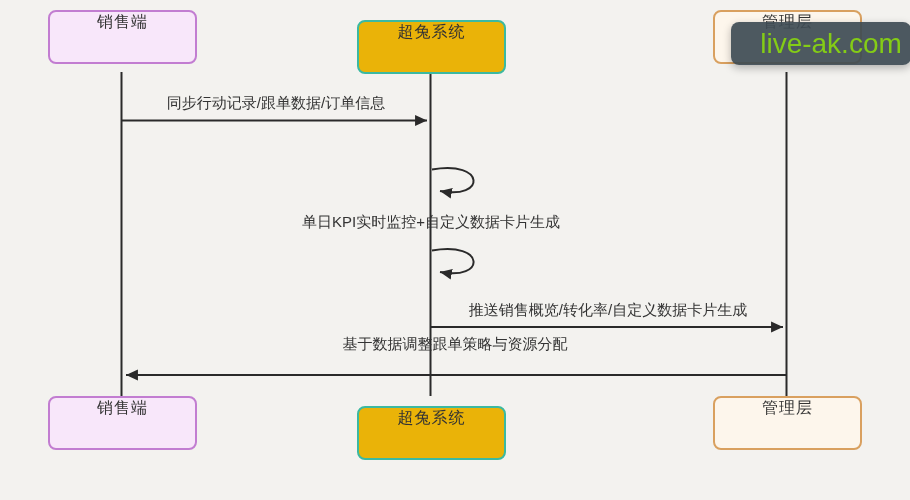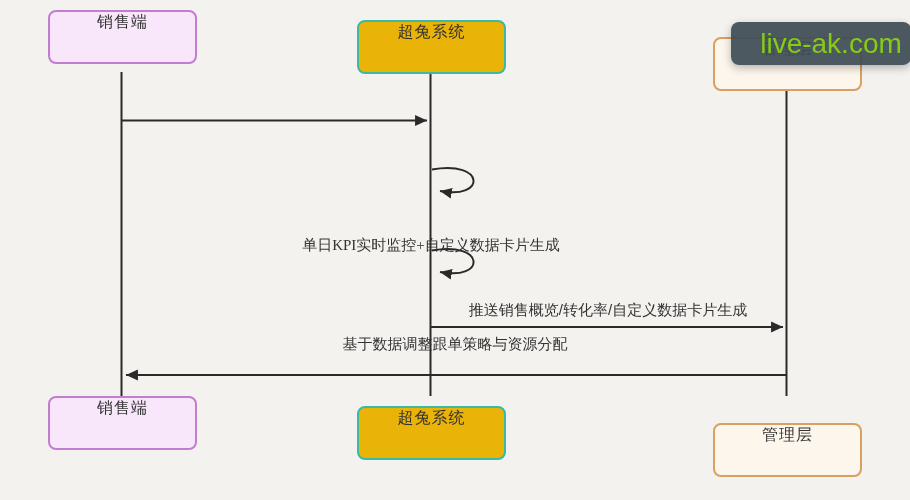--- a/index.html
+++ b/index.html
@@ -13,21 +13,21 @@
   }
   svg.wires { position: absolute; left: 0; top: 0; }
   .actor {
     position: absolute; width: 149px; height: 54px;
     box-sizing: border-box; border: 2px solid; border-radius: 8px;
     display: flex; align-items: flex-start; justify-content: center;
     font-size: 16px; color: #333333; letter-spacing: 1px;
   }
   .actor.pink   { background: #f8e7fa; border-color: #c27dd1; }
   .actor.teal   { background: #eab308; border-color: #3bb9a1; margin-top: 10px; }
-  .actor.orange { background: #fdf6ec; border-color: #d9a05f; margin-top: 27px; }
+  .actor.orange { background: #fdf6ec; border-color: #d9a05f; }
   .msg {
     position: absolute; transform: translateX(-50%);
     white-space: nowrap; font-size: 15px; color: #333333;
   }
   .watermark {
     position: absolute; left: 731px; top: 22px; width: 160px; height: 43px;
     border-radius: 8px; background: rgba(62, 75, 84, 0.92);
     color: #84cc16; font-size: 28px;
     display: flex; align-items: center; justify-content: center;
     box-shadow: 0 3px 9px rgba(0,0,0,0.28);
@@ -64,21 +64,22 @@
   <div class="actor pink" style="left:48px; top:10px;">
     <span>销售端</span>
   </div>
   <div class="actor teal" style="left:357px; top:10px;">
     <span>超兔系统</span>
   </div>
   <div class="actor orange" style="left:713px; top:10px;">
     <span>管理层</span>
   </div>
 
-  <div class="msg" style="left:431px; top:236px;font-family:Liberation Serif, serif;">单日KPI实时监控+自定义数据卡片生成</div>
+  <div class="msg" style="left:276px; top:94px;">同步行动记录/跟单数据/订单信息</div>
+  <div class="msg" style="left:431px; top:213px;">单日KPI实时监控+自定义数据卡片生成</div>
   <div class="msg" style="left:608px; top:301px;">推送销售概览/转化率/自定义数据卡片生成</div>
   <div class="msg" style="left:455px; top:335px;">基于数据调整跟单策略与资源分配</div>
 
   <div class="actor pink" style="left:48px; top:396px;">
     <span>销售端</span>
   </div>
   <div class="actor teal" style="left:357px; top:396px;">
     <span>超兔系统</span>
   </div>
   <div class="actor orange" style="left:713px; top:396px;">

